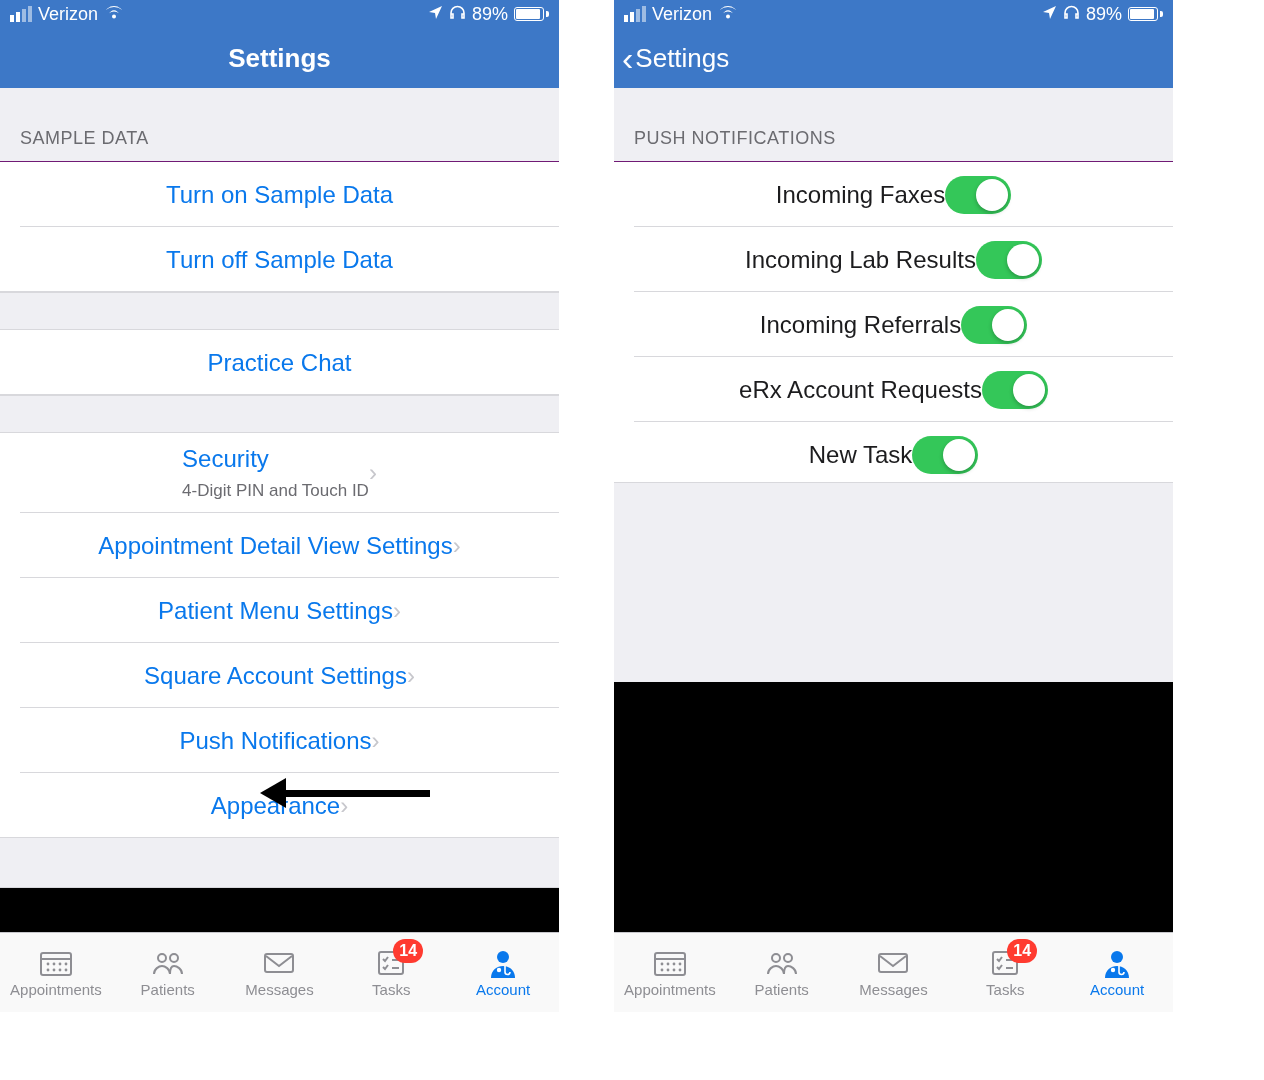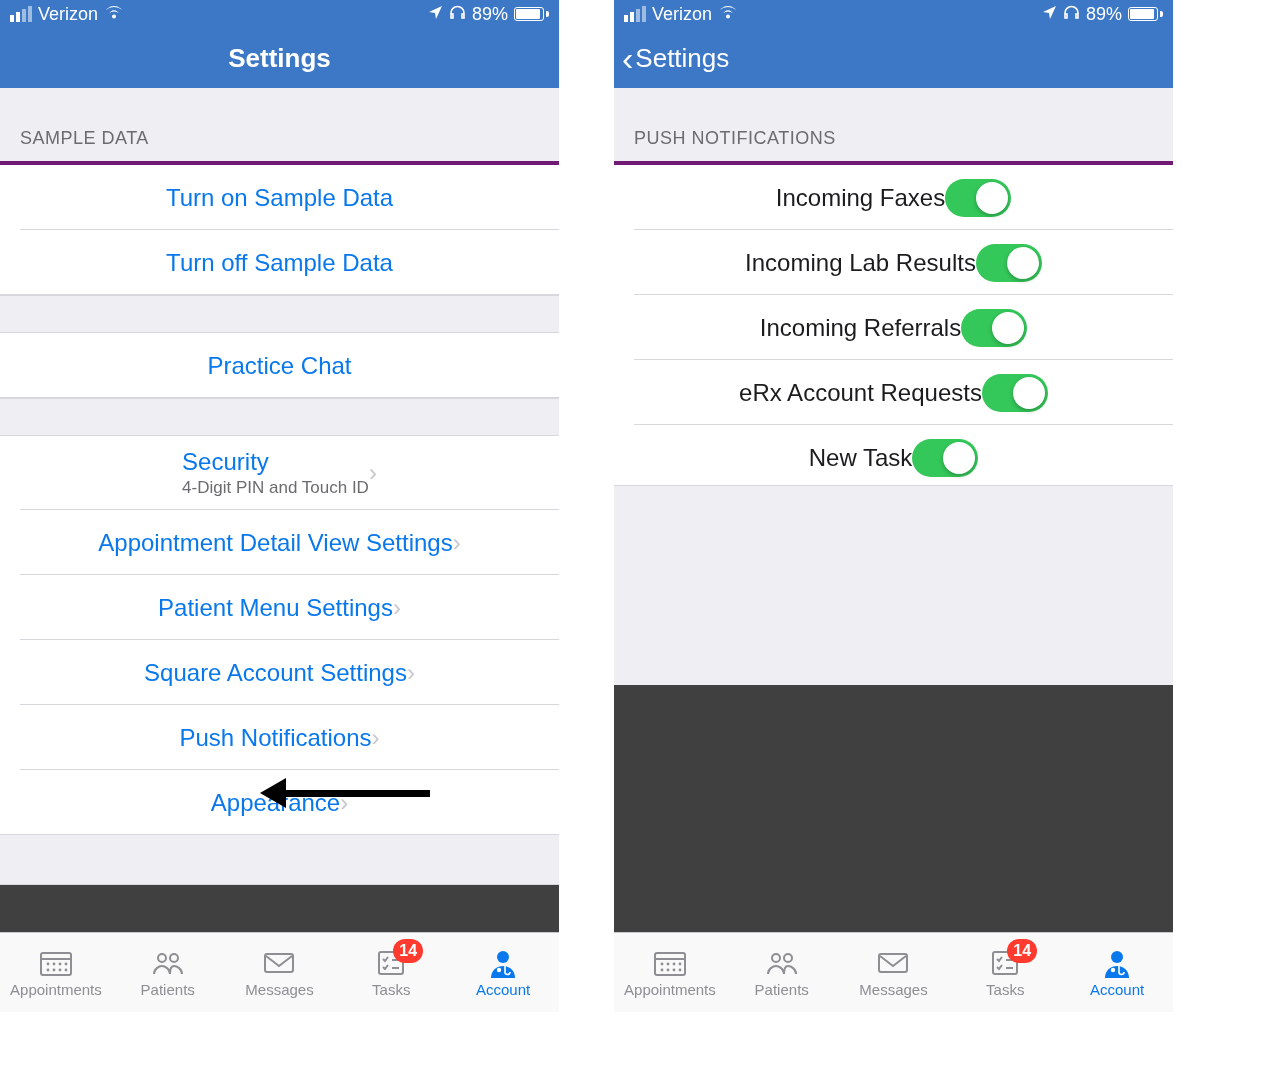--- a/index.html
+++ b/index.html
@@ -12,21 +12,21 @@
   }
   .canvas {
     position: relative;
     width: 1264px;
     height: 1080px;
     background: #ffffff;
   }
   .phone {
     position: absolute;
     width: 559px;
-    background: #404040;
+    background: #000000;
     overflow: hidden;
   }
   .phone.left { left: 0; top: 0; height: 1012px; border-radius: 0; }
   .phone.right { left: 614px; top: 0; height: 1012px; }
   .statusbar {
     height: 28px;
     background: #3d78c7;
     color: #ffffff;
     display: flex;
     align-items: center;
@@ -61,40 +61,40 @@
   }
   .navbar .back .chev { font-size: 34px; line-height: 1; font-weight: 300; }
   .right .navbar { justify-content: flex-start; padding-left: 8px; }
   .content { position: relative; }
   .section-header {
     background: #efeff3;
     color: #6b6b70;
     font-size: 18px;
     letter-spacing: 0.5px;
     padding: 40px 20px 12px 20px;
-    border-bottom: 4px solid #701a75;
+    border-bottom: 1px solid #701a75;
   }
   .section-gap {
     background:#efeff3; height: 38px;
     border-top: 1px solid #d8d8dc; border-bottom: 1px solid #d8d8dc;
   }
   .section-gap.no-top-border { border-top: none; }
   .list { background: #ffffff; }
   .row {
     display: flex; align-items: center; justify-content: center;
     padding: 0 24px; min-height: 65px;
     position: relative;
   }
   .row .sep {
     position:absolute; left:20px; right:0; bottom:0; height:1px; background:#d8d8dc;
   }
   .row:last-child .sep { left: 0; }
   .row-main { display:flex; flex-direction:column; justify-content:center; padding: 12px 0; }
   .row-title { font-size: 24px; }
-  .row-sub { font-size: 17px; color:#6b6b70; margin-top:2px; }
+  .row-sub { font-size: 17px; color:#6b6b70; margin-top:8px; }
   .link { color: #0978ec; }
   .black { color: #1c1c1e; }
   .chevron { color:#c7c7cc; font-size:24px; font-weight:400; }
   .toggle {
     width: 66px; height: 38px; border-radius: 19px; background: #34c759; position: relative; flex-shrink: 0;
   }
   .toggle .knob {
     position: absolute; right: 3px; top: 3px; width: 32px; height: 32px; border-radius: 50%;
     background: #fff; box-shadow: 0 2px 4px rgba(0,0,0,0.25);
   }

